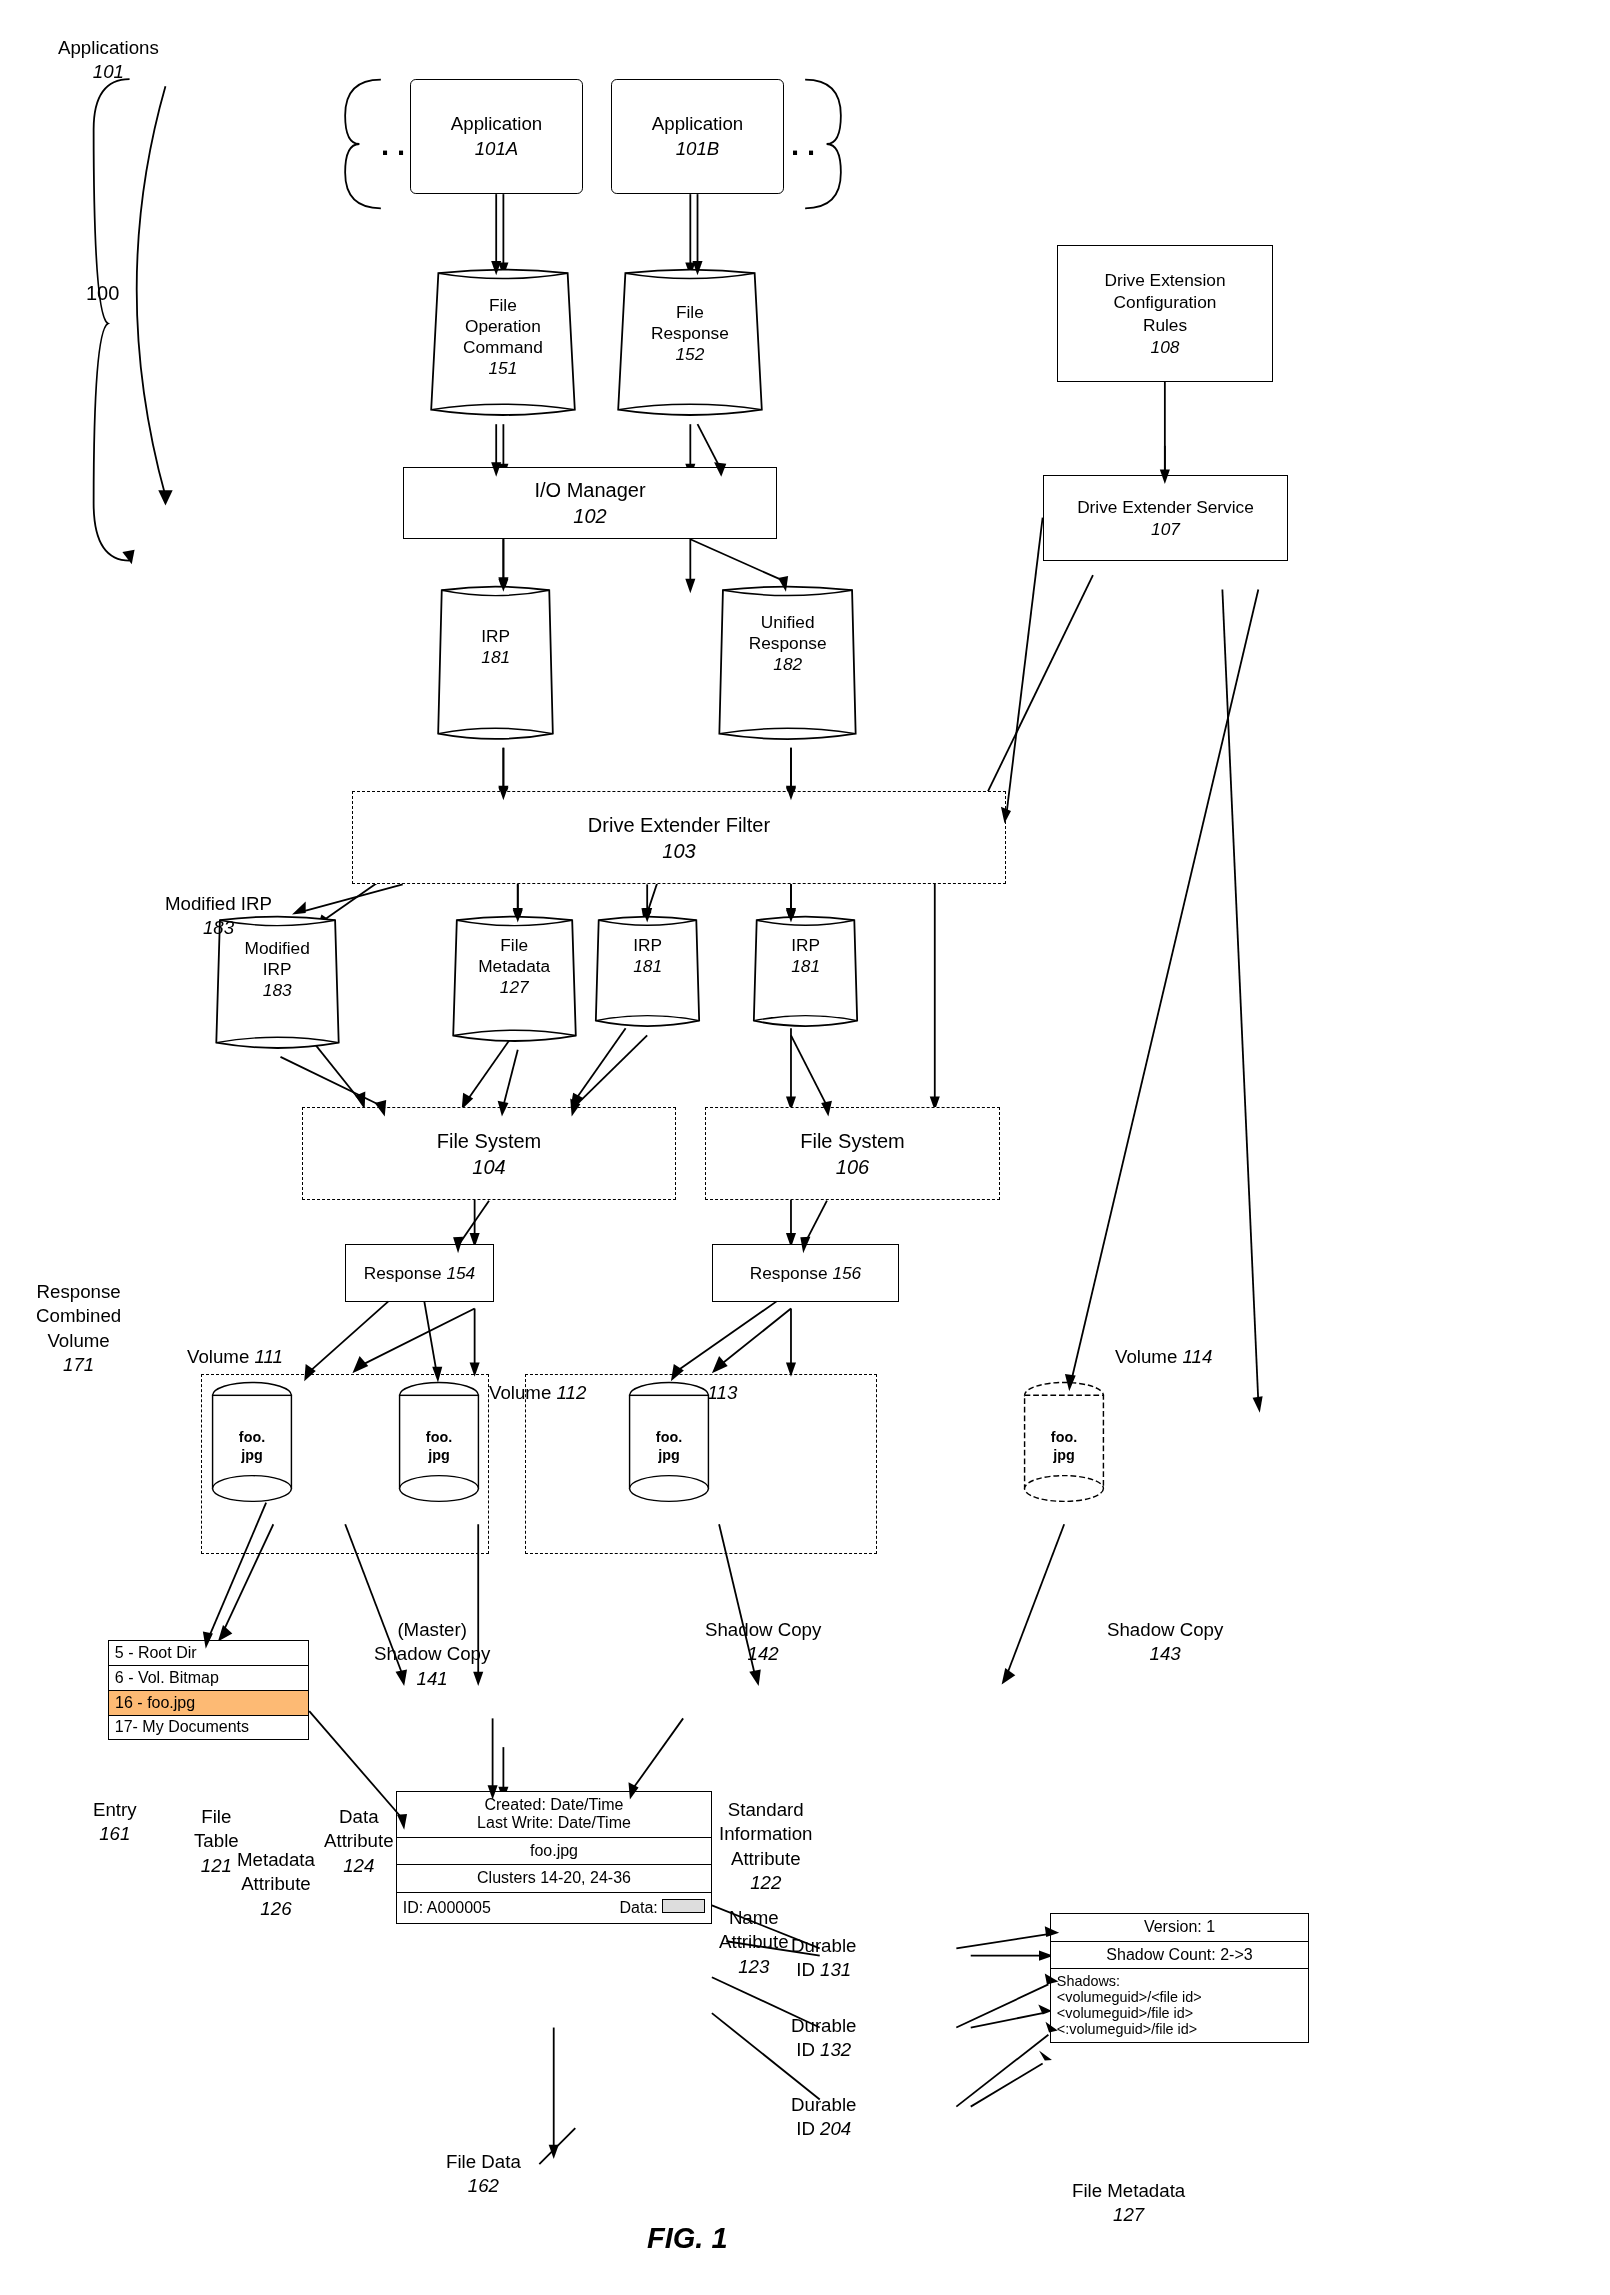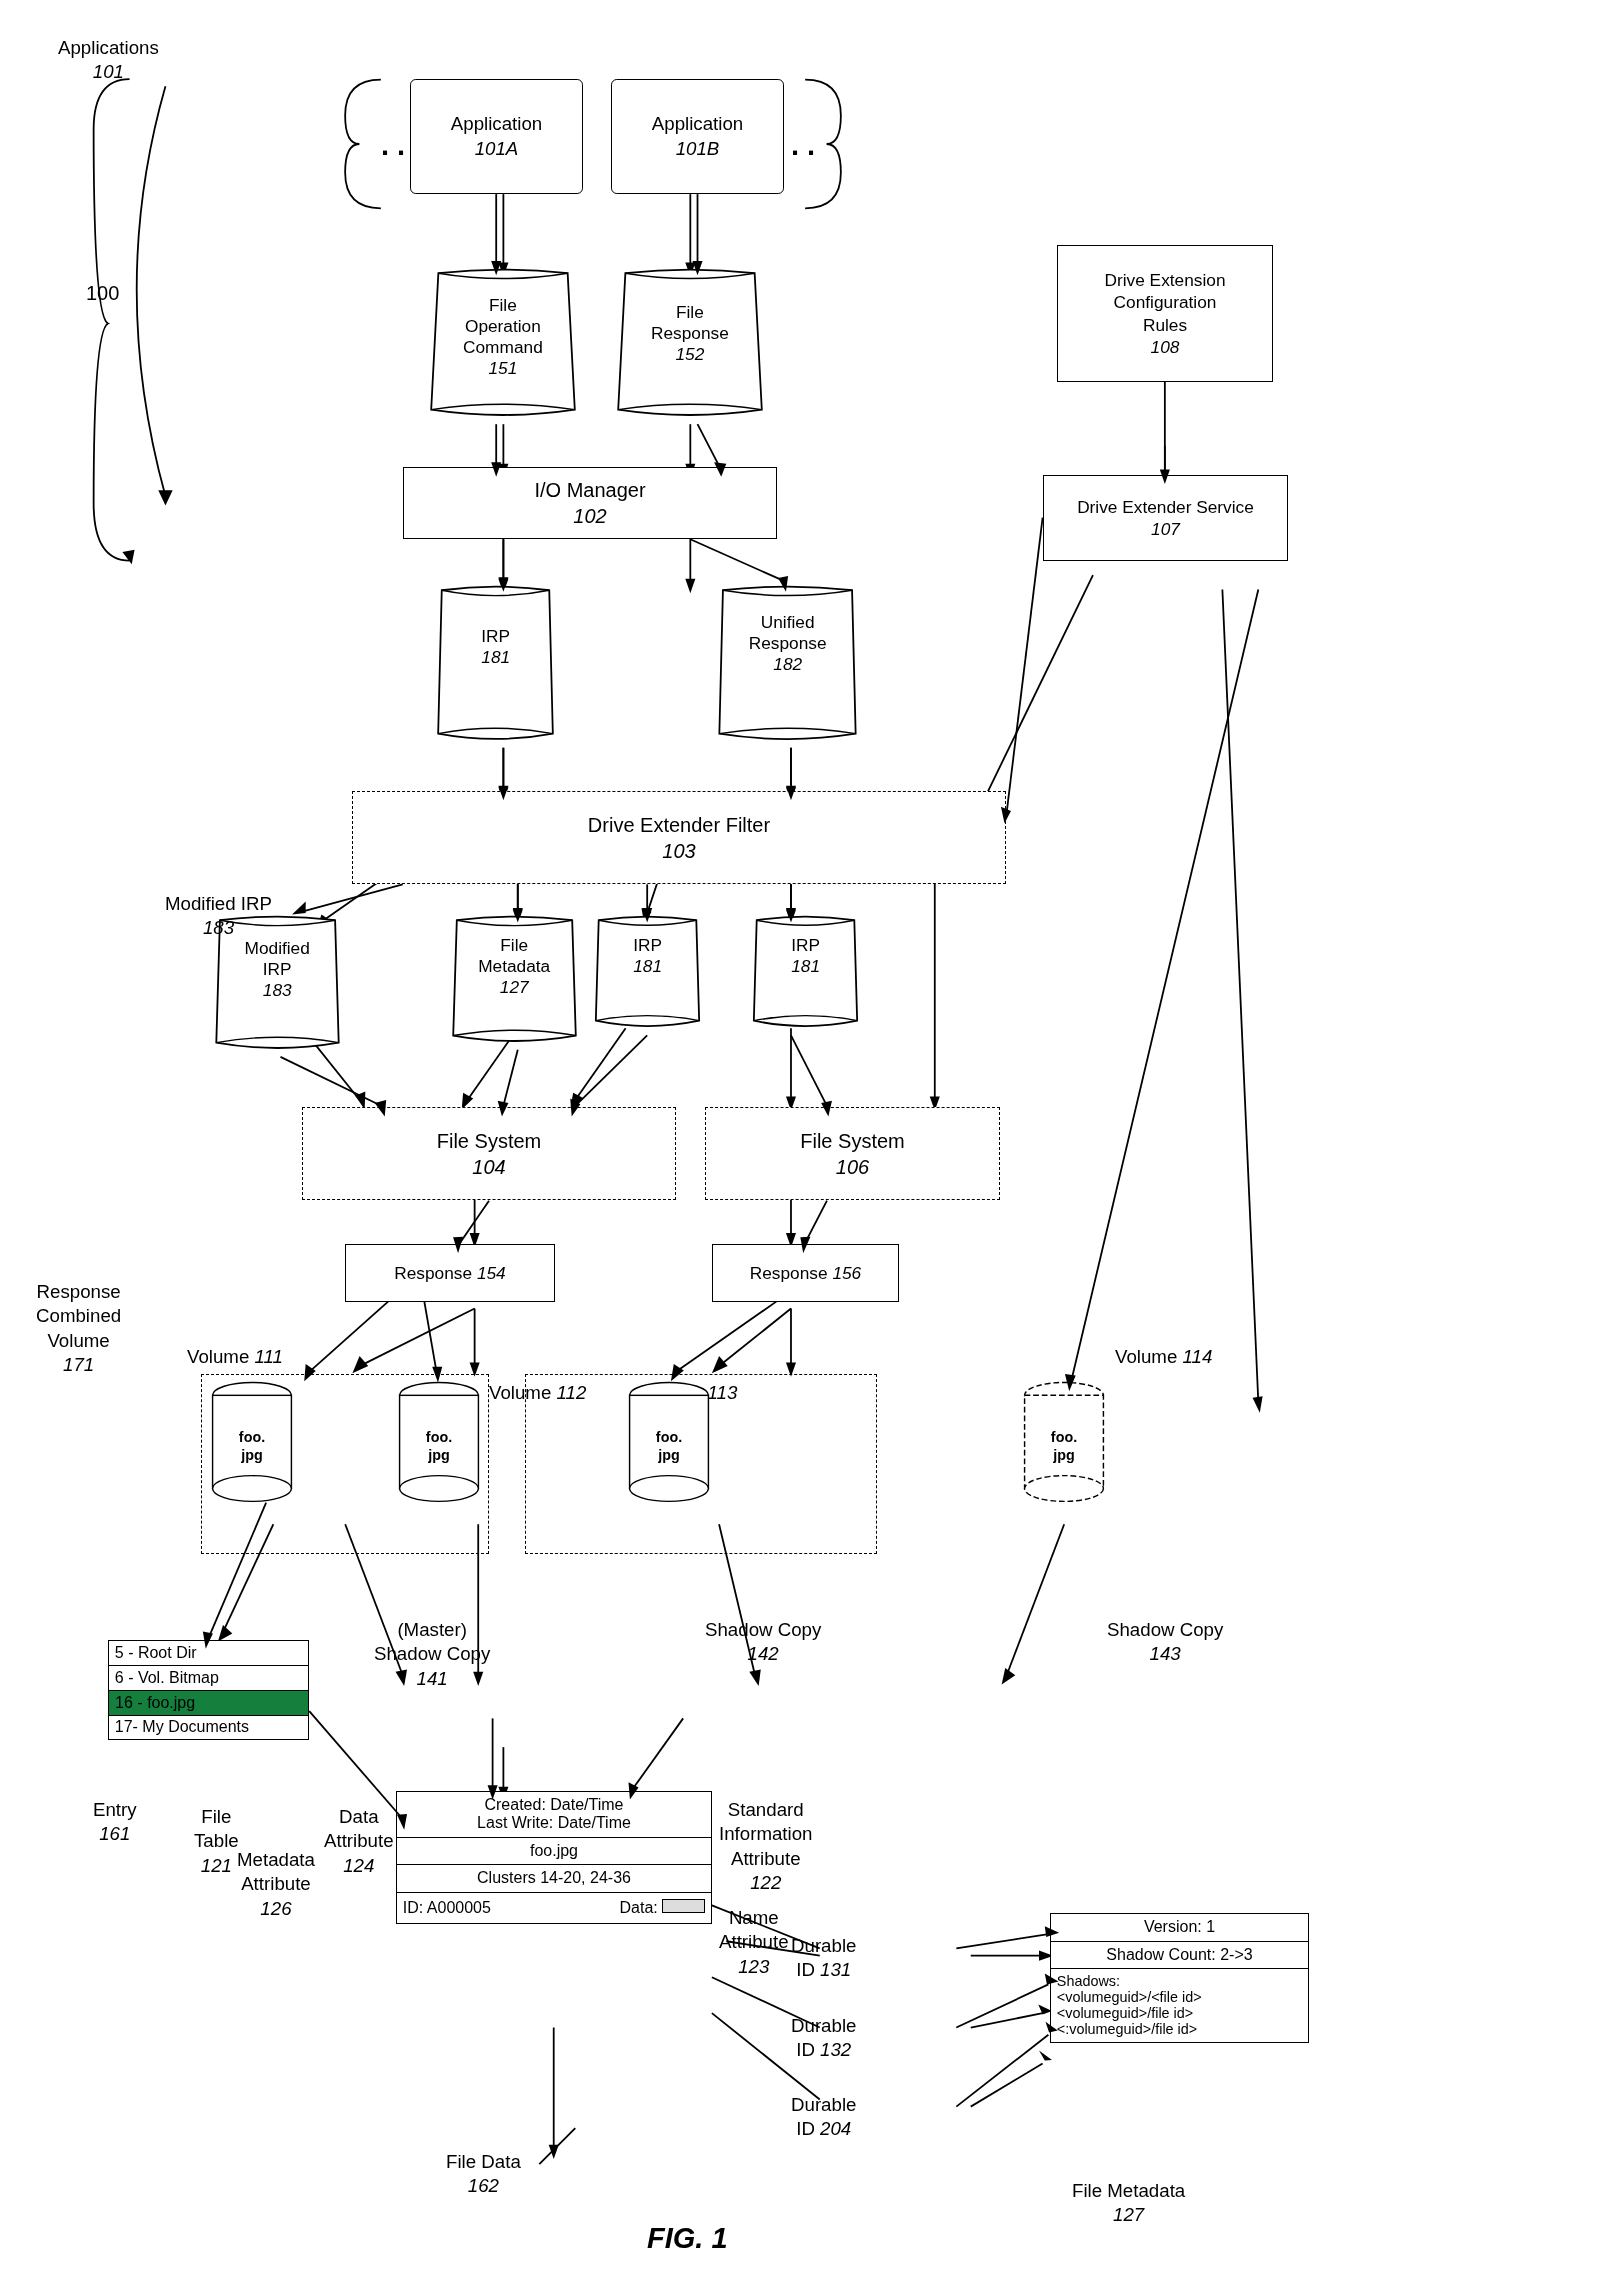--- a/index.html
+++ b/index.html
@@ -381,21 +381,21 @@
   </div>
 </div>
 
 <div class="box box-dashed" style="left:705px; top:1107px; width:295px; height:93px; font-size:20px;">
   <div>
     <div>File System</div>
     <div class="italic" style="font-style:italic;">106</div>
   </div>
 </div>
 
-<div class="box" style="left:345px; top:1244px; width:210px; height:58px; font-size:17.3px;">
+<div class="box" style="left:345px; top:1244px; width:149px; height:58px; font-size:17.3px;">
   <div>Response <span class="italic" style="font-style:italic;">154</span></div>
 </div>
 
 <div class="box" style="left:712px; top:1244px; width:187px; height:58px; font-size:17.3px;">
   <div>Response <span class="italic" style="font-style:italic;">156</span></div>
 </div>
 
 <div class="label" style="left:36px; top:1280px;">
   <div>Response</div>
   <div>Combined</div>
@@ -473,21 +473,21 @@
   Shadow Copy<br><span style="font-style:italic;">142</span>
 </div>
 
 <div class="label" style="left:1107px; top:1618px;">
   Shadow Copy<br><span style="font-style:italic;">143</span>
 </div>
 
 <div class="file-table" style="left:108px; top:1640px; width:201px;">
   <div class="file-table-row">5 - Root Dir</div>
   <div class="file-table-row">6 - Vol. Bitmap</div>
-  <div class="file-table-row" style="border: 1.4px solid #000; margin: -0.7px; background:#15803d;">16 - foo.jpg</div>
+  <div class="file-table-row" style="border: 1.4px solid #000; margin: -0.7px; background:#fdba74;">16 - foo.jpg</div>
   <div class="file-table-row">17- My Documents</div>
 </div>
 
 <div class="label" style="left:93px; top:1798px;">
   Entry<br><span style="font-style:italic;">161</span>
 </div>
 
 <div class="label" style="left:194px; top:1805px;">
   File<br>Table<br><span style="font-style:italic;">121</span>
 </div>

